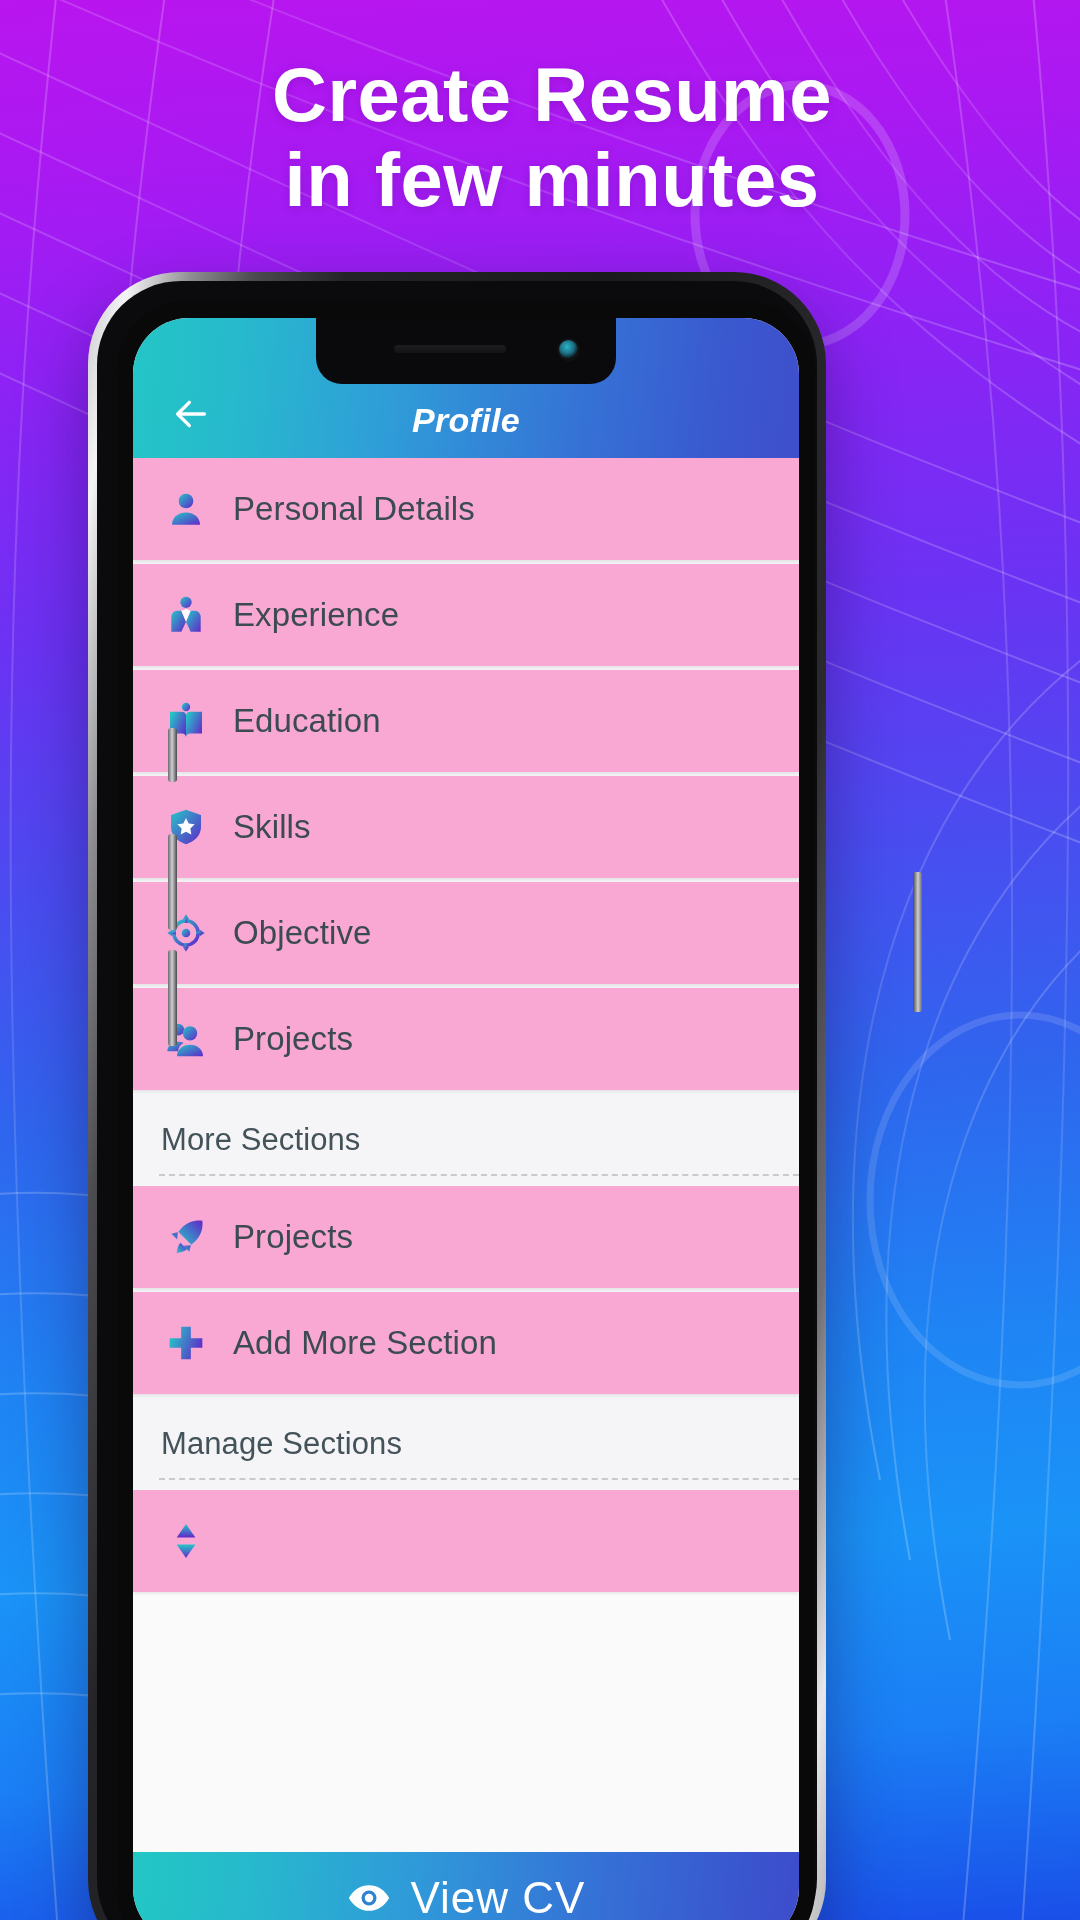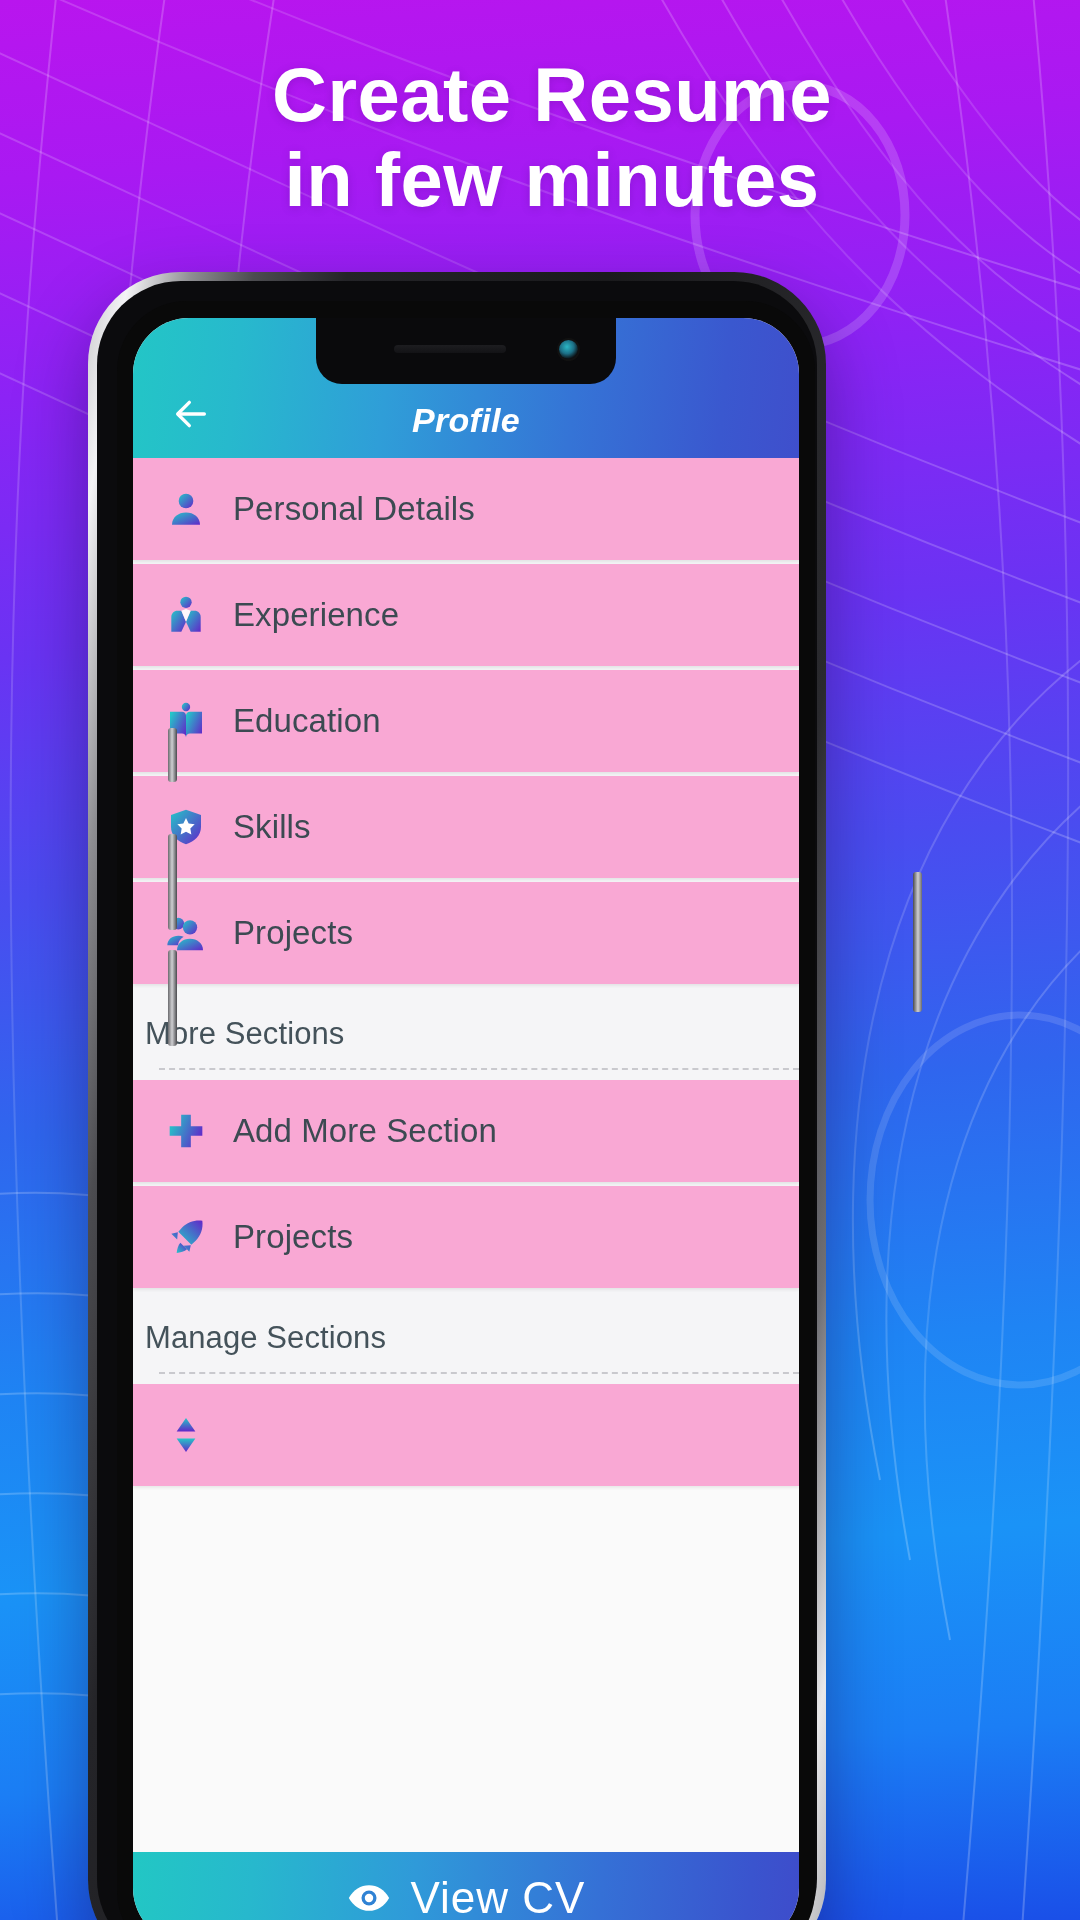--- a/index.html
+++ b/index.html
@@ -132,21 +132,21 @@
   }
   .row .ico svg { width:40px; height:40px; display:block; }
   .row .label {
     font-size:33px; color:#3c4a52; letter-spacing:.1px;
   }
 
   .section-head {
     background:#f5f5f7;
     height:92px;
     display:flex; align-items:center;
-    padding-left:12px;
+    padding-left:28px;
     position:relative;
   }
   .section-head .label {
     font-size:31px; color:#44525a; letter-spacing:.1px;
   }
   .section-head::after {
     content:""; position:absolute; left:26px; right:0; bottom:10px;
     border-bottom:2px dashed #c9c9ce;
   }
 
@@ -314,20 +314,40 @@
                       <stop offset="100%" stop-color="#6226c9"></stop>
                 </linearGradient>
                   </defs>
                 <path d="M12 1.6L3 4.8v7.1c0 5.2 3.8 8.9 9 10.5 5.2-1.6 9-5.3 9-10.5V4.8z" fill="url(#g4)"></path>
                 <path d="M12 6.6l1.6 3.3 3.6.5-2.6 2.5.6 3.6-3.2-1.7-3.2 1.7.6-3.6-2.6-2.5 3.6-.5z" fill="#ffffff"></path>
               </svg>
             </span>
             <span class="label">Skills</span>
           </div>
 
+          <div class="row">
+            <span class="ico">
+              <svg viewBox="0 0 24 24">
+                <defs>
+                    <linearGradient id="g5" x1="0" y1="0" x2="1" y2="1">
+                  <stop offset="0%" stop-color="#24c6c8"></stop>
+                      <stop offset="100%" stop-color="#6226c9"></stop>
+                </linearGradient>
+                  </defs>
+                <circle cx="12" cy="12" r="7.3" fill="none" stroke="url(#g5)" stroke-width="2.1"></circle>
+                <circle cx="12" cy="12" r="2.6" fill="url(#g5)"></circle>
+                <path d="M12 0.8l1.9 2.9H10.1zM12 23.2l1.9-2.9H10.1zM0.8 12l2.9-1.9v3.8zM23.2 12l-2.9-1.9v3.8z" fill="url(#g5)"></path>
+                <rect x="11.2" y="2.6" width="1.6" height="3.4" fill="url(#g5)"></rect>
+                <rect x="11.2" y="18" width="1.6" height="3.4" fill="url(#g5)"></rect>
+                <rect x="2.6" y="11.2" width="3.4" height="1.6" fill="url(#g5)"></rect>
+                <rect x="18" y="11.2" width="3.4" height="1.6" fill="url(#g5)"></rect>
+              </svg>
+            </span>
+            <span class="label">Objective</span>
+          </div>
 
           <div class="row">
             <span class="ico">
               <svg viewBox="0 0 24 24">
                 <defs>
                     <linearGradient id="g6" x1="0" y1="0" x2="1" y2="1">
                   <stop offset="0%" stop-color="#24c6c8"></stop>
                       <stop offset="100%" stop-color="#6226c9"></stop>
                 </linearGradient>
                   </defs>
@@ -341,46 +361,46 @@
           </div>
 
           <div class="section-head">
             <span class="label">More Sections</span>
           </div>
 
           <div class="row">
             <span class="ico">
               <svg viewBox="0 0 24 24">
                 <defs>
-                    <linearGradient id="g8" x1="0" y1="0.3" x2="1" y2="0.7">
-                  <stop offset="0%" stop-color="#24c6c8"></stop>
-                      <stop offset="100%" stop-color="#6226c9"></stop>
-                </linearGradient>
-                  </defs>
-                <path d="M9.1 2.2h5.8v6.9h6.9v5.8h-6.9v6.9H9.1v-6.9H2.2V9.1h6.9z" fill="url(#g8)"></path>
-              </svg>
-            </span>
-            <span class="label">Add More Section</span>
-          </div>
-
-          <div class="row">
-            <span class="ico">
-              <svg viewBox="0 0 24 24">
-                <defs>
                     <linearGradient id="g7" x1="0" y1="1" x2="1" y2="0">
                   <stop offset="0%" stop-color="#24c6c8"></stop>
                       <stop offset="100%" stop-color="#6226c9"></stop>
                 </linearGradient>
                   </defs>
                 <path d="M21.8 2.2c-4.6-.6-9 1-12 4L7.4 8.8l7.8 7.8 2.6-2.4c3-3 4.6-7.4 4-12z" fill="url(#g7)"></path>
                 <path d="M7.1 9.1L3.2 10l3.5 3.5zM14.9 16.9L14 20.8l-3.5-3.5z" fill="url(#g7)"></path>
                 <path d="M8.6 15.4c-1.3 1.3-2 4.1-2.2 6.2 2.1-.2 4.9-.9 6.2-2.2z" fill="url(#g7)"></path>
               </svg>
             </span>
             <span class="label">Projects</span>
+          </div>
+
+          <div class="row">
+            <span class="ico">
+              <svg viewBox="0 0 24 24">
+                <defs>
+                    <linearGradient id="g8" x1="0" y1="0.3" x2="1" y2="0.7">
+                  <stop offset="0%" stop-color="#24c6c8"></stop>
+                      <stop offset="100%" stop-color="#6226c9"></stop>
+                </linearGradient>
+                  </defs>
+                <path d="M9.1 2.2h5.8v6.9h6.9v5.8h-6.9v6.9H9.1v-6.9H2.2V9.1h6.9z" fill="url(#g8)"></path>
+              </svg>
+            </span>
+            <span class="label">Add More Section</span>
           </div>
 
           <div class="section-head">
             <span class="label">Manage Sections</span>
           </div>
 
           <div class="row">
             <span class="ico">
               <svg viewBox="0 0 24 24">
                 <defs>

